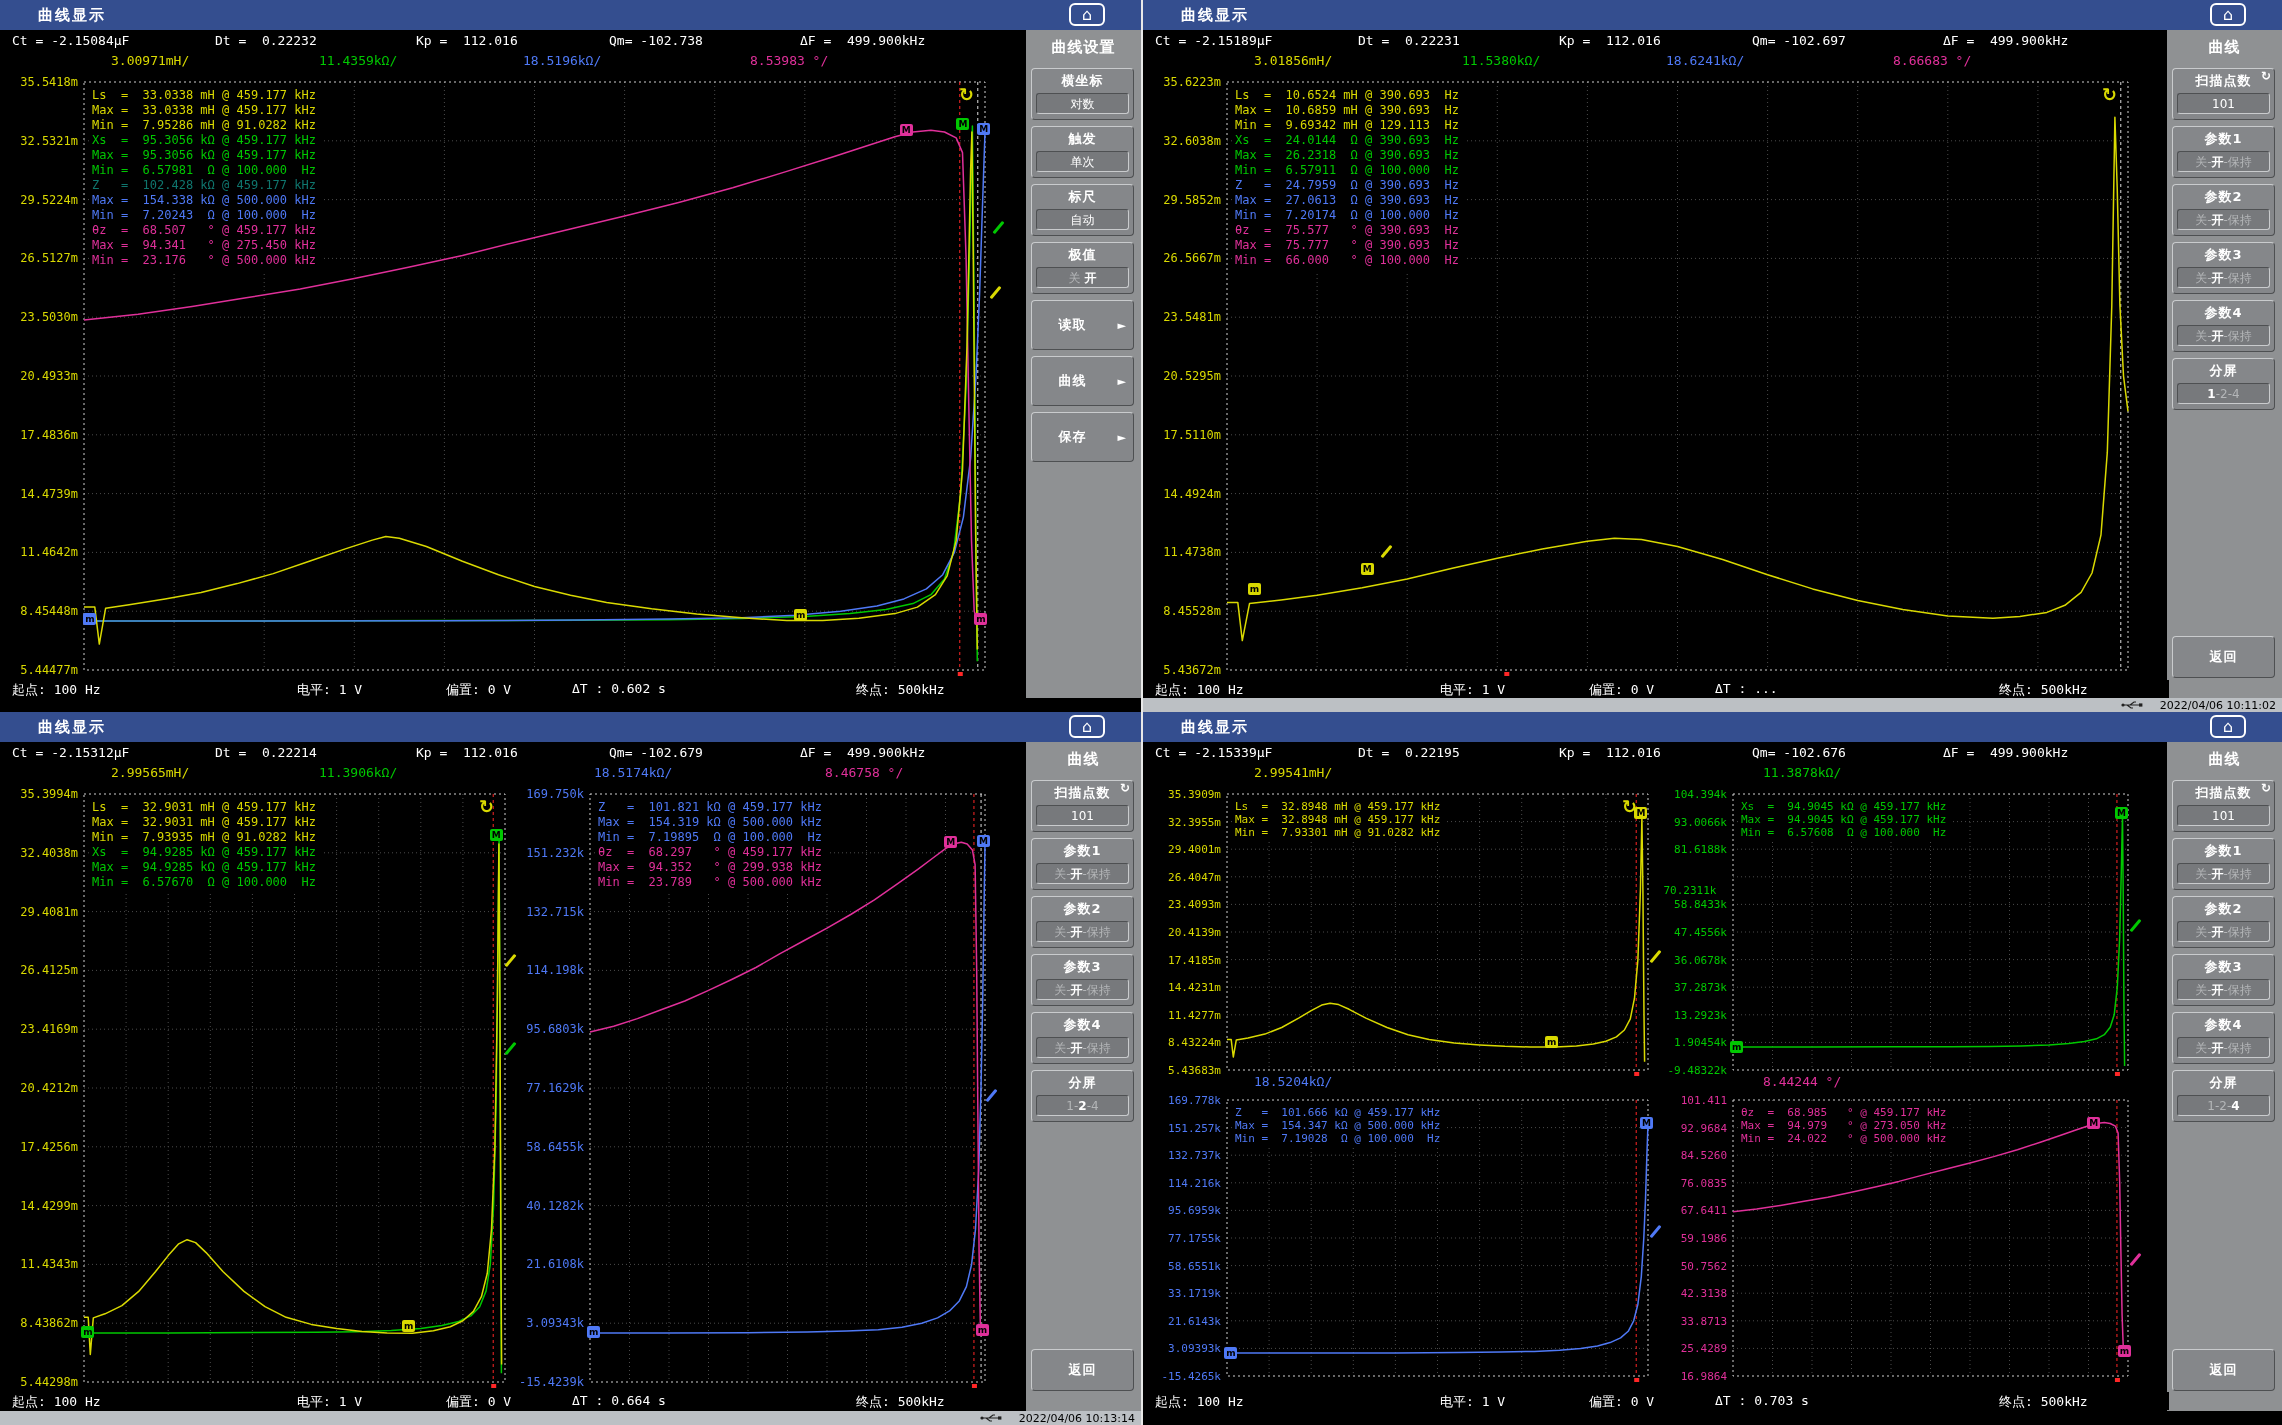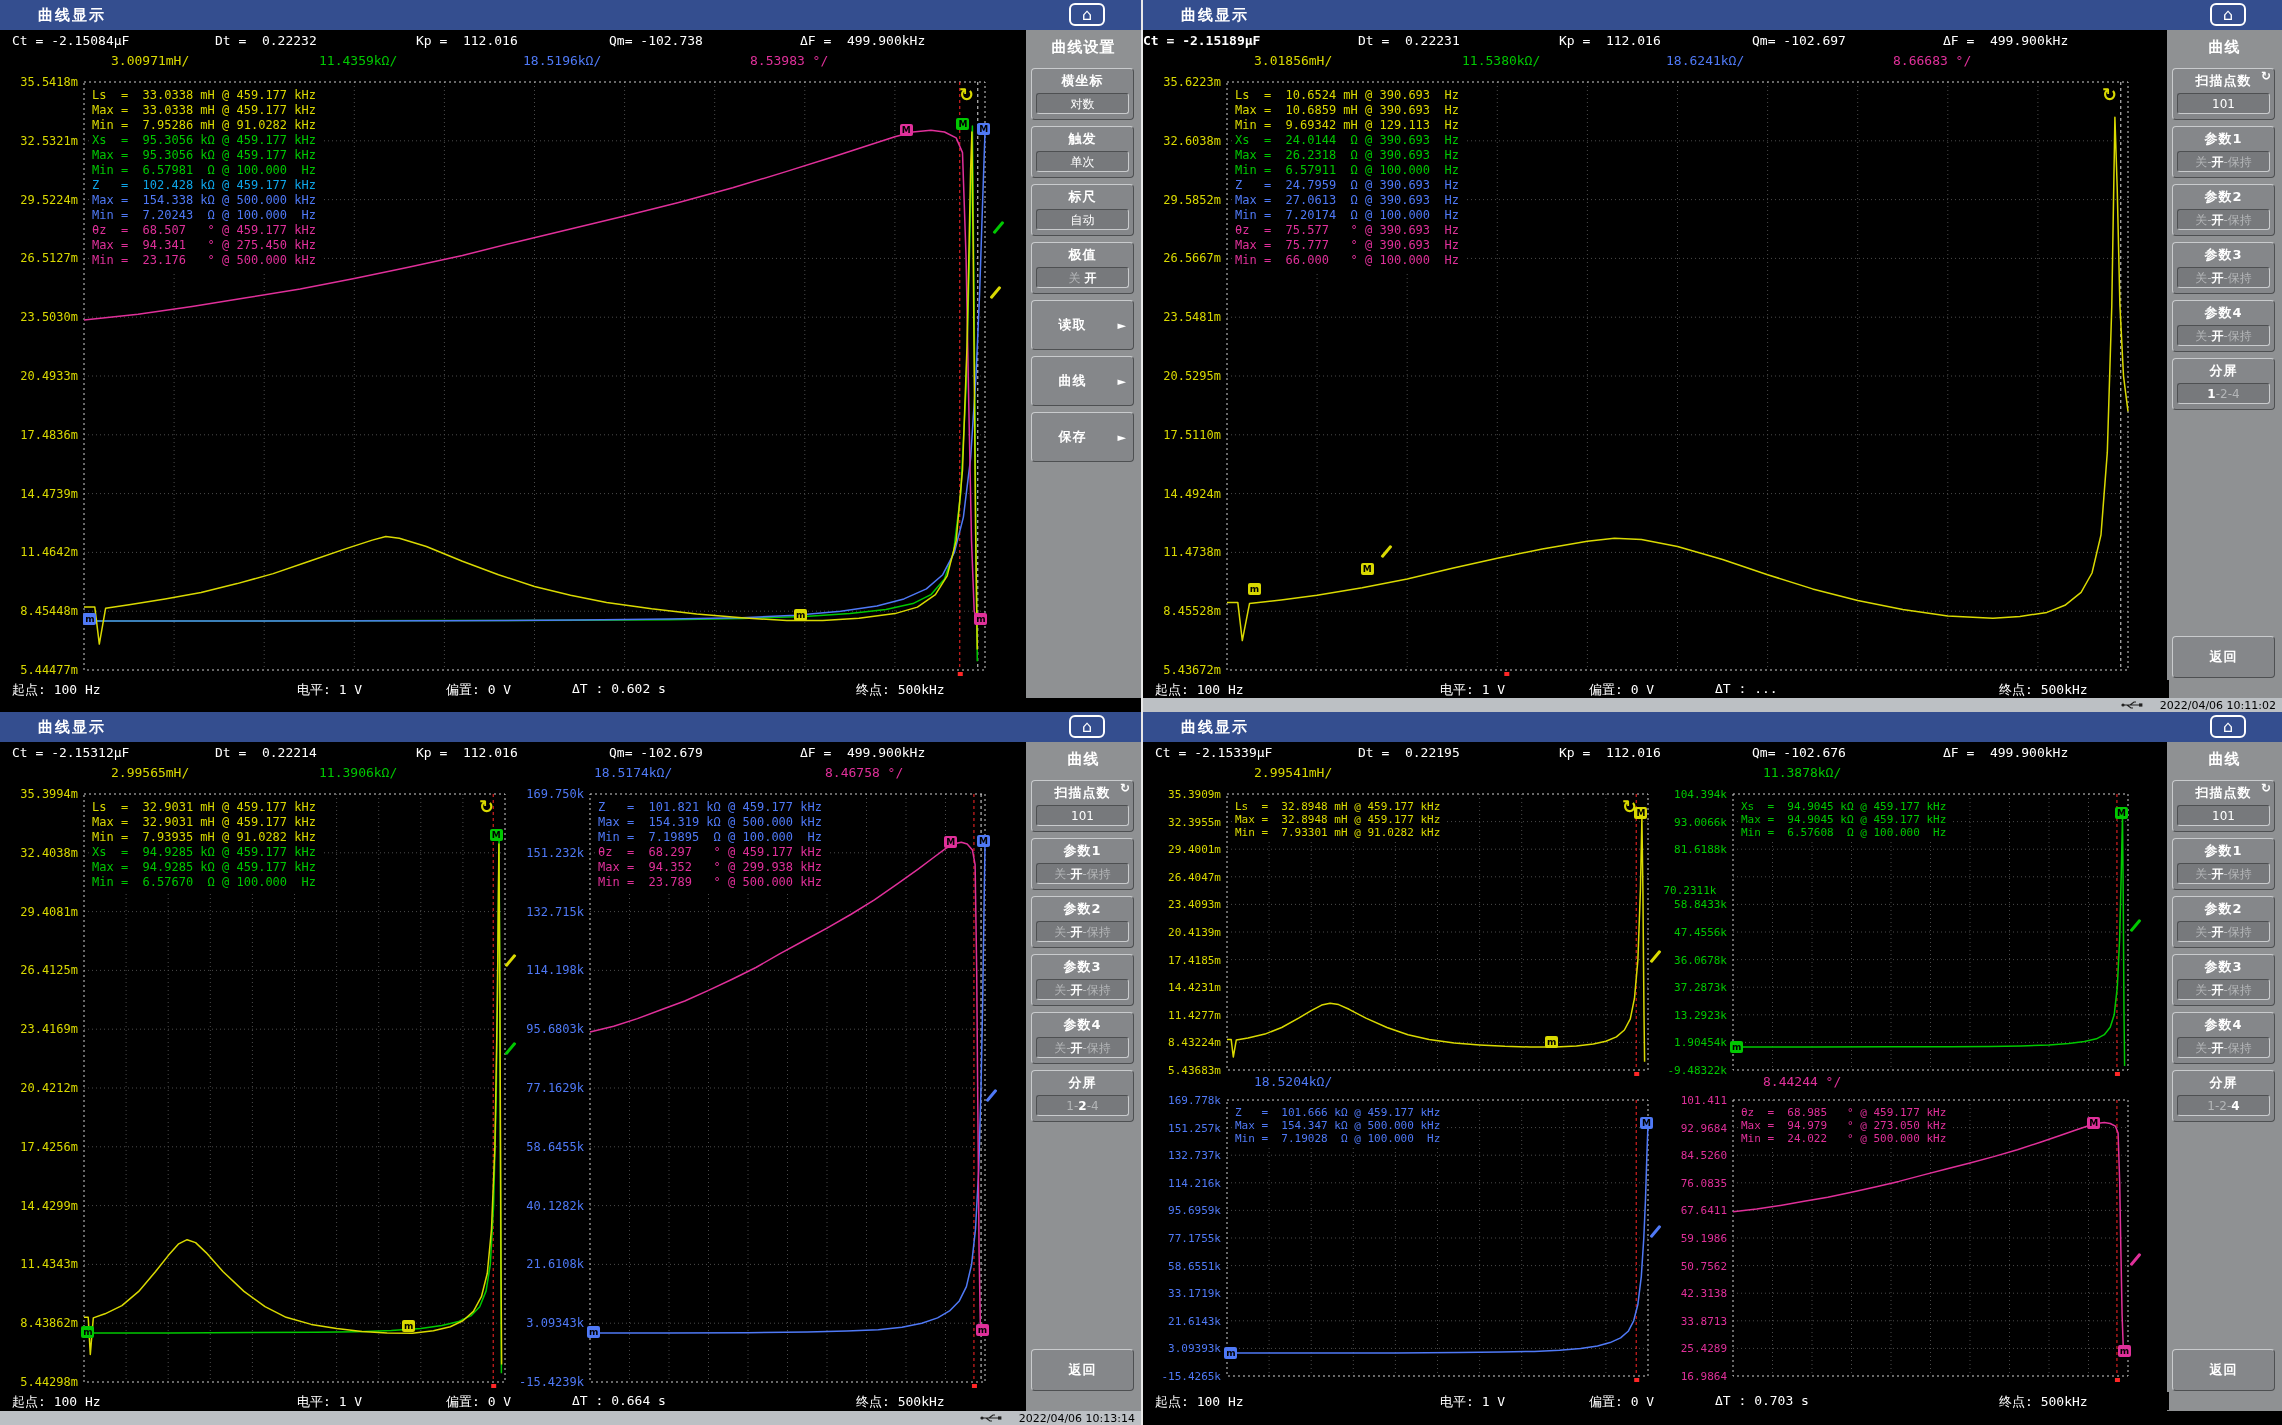--- a/index.html
+++ b/index.html
@@ -106,21 +106,21 @@
         <div class="y-label" style="left: 4px; width: 74px; top: 482.4px; color: rgb(217, 217, 0);">11.4642m</div>
         <div class="y-label" style="left: 4px; width: 74px; top: 541.2px; color: rgb(217, 217, 0);">8.45448m</div>
         <div class="y-label" style="left: 4px; width: 74px; top: 600px; color: rgb(217, 217, 0);">5.44477m</div>
         <div class="stats" style="left: 90px; top: 16px;">
           <div style="color: rgb(217, 217, 0);">Ls  =  33.0338 mH @ 459.177 kHz</div>
           <div style="color: rgb(217, 217, 0);">Max =  33.0338 mH @ 459.177 kHz</div>
           <div style="color: rgb(217, 217, 0);">Min =  7.95286 mH @ 91.0282 kHz</div>
           <div style="color: rgb(0, 200, 0);">Xs  =  95.3056 kΩ @ 459.177 kHz</div>
           <div style="color: rgb(0, 200, 0);">Max =  95.3056 kΩ @ 459.177 kHz</div>
           <div style="color: rgb(0, 200, 0);">Min =  6.57981  Ω @ 100.000  Hz</div>
-          <div style="color: #0ea5e9;">Z   =  102.428 kΩ @ 459.177 kHz</div>
+          <div style="color: #0f766e;">Z   =  102.428 kΩ @ 459.177 kHz</div>
           <div style="color: rgb(79, 121, 246);">Max =  154.338 kΩ @ 500.000 kHz</div>
           <div style="color: rgb(79, 121, 246);">Min =  7.20243  Ω @ 100.000  Hz</div>
           <div style="color: rgb(224, 48, 154);">θz  =  68.507   ° @ 459.177 kHz</div>
           <div style="color: rgb(224, 48, 154);">Max =  94.341   ° @ 275.450 kHz</div>
           <div style="color: rgb(224, 48, 154);">Min =  23.176   ° @ 500.000 kHz</div>
         </div>
         <div class="marker" style="left: 83.406px; top: 542.844px; background: rgb(79, 121, 246);">m</div>
         <div class="marker" style="left: 794.295px; top: 538.728px; background: rgb(217, 217, 0);">m</div>
         <div class="marker" style="left: 899.712px; top: 54.216px; background: rgb(224, 48, 154);">M</div>
         <div class="marker" style="left: 956.475px; top: 48.336px; background: rgb(0, 200, 0);">M</div>
@@ -168,21 +168,21 @@
         <span style="left: 572px;">ΔT : 0.602 s</span>
         <span style="left: 856px;">终点: 500kHz</span>
       </div>
     </div>
     <div class="panel p-right">
       <div class="titlebar">
         <div class="title">曲线显示</div>
         <div class="home-btn">⌂</div>
       </div>
       <div class="meas-row">
-        <span style="left: 0; font-weight: bold;">Ct = -2.15189μF</span>
+        <span style="left: 12px;">Ct = -2.15189μF</span>
         <span style="left: 215px;">Dt =  0.22231</span>
         <span style="left: 416px;">Kp =  112.016</span>
         <span style="left: 609px;">Qm= -102.697</span>
         <span style="left: 800px;">ΔF =  499.900kHz</span>
       </div>
       <div class="scale-row">
         <span class="scale-label" style="left: 111px; color: rgb(217, 217, 0);">3.01856mH/</span>
         <span class="scale-label" style="left: 319px; color: rgb(0, 200, 0);">11.5380kΩ/</span>
         <span class="scale-label" style="left: 523px; color: rgb(79, 121, 246);">18.6241kΩ/</span>
         <span class="scale-label" style="left: 750px; color: rgb(224, 48, 154);">8.66683 °/</span>

